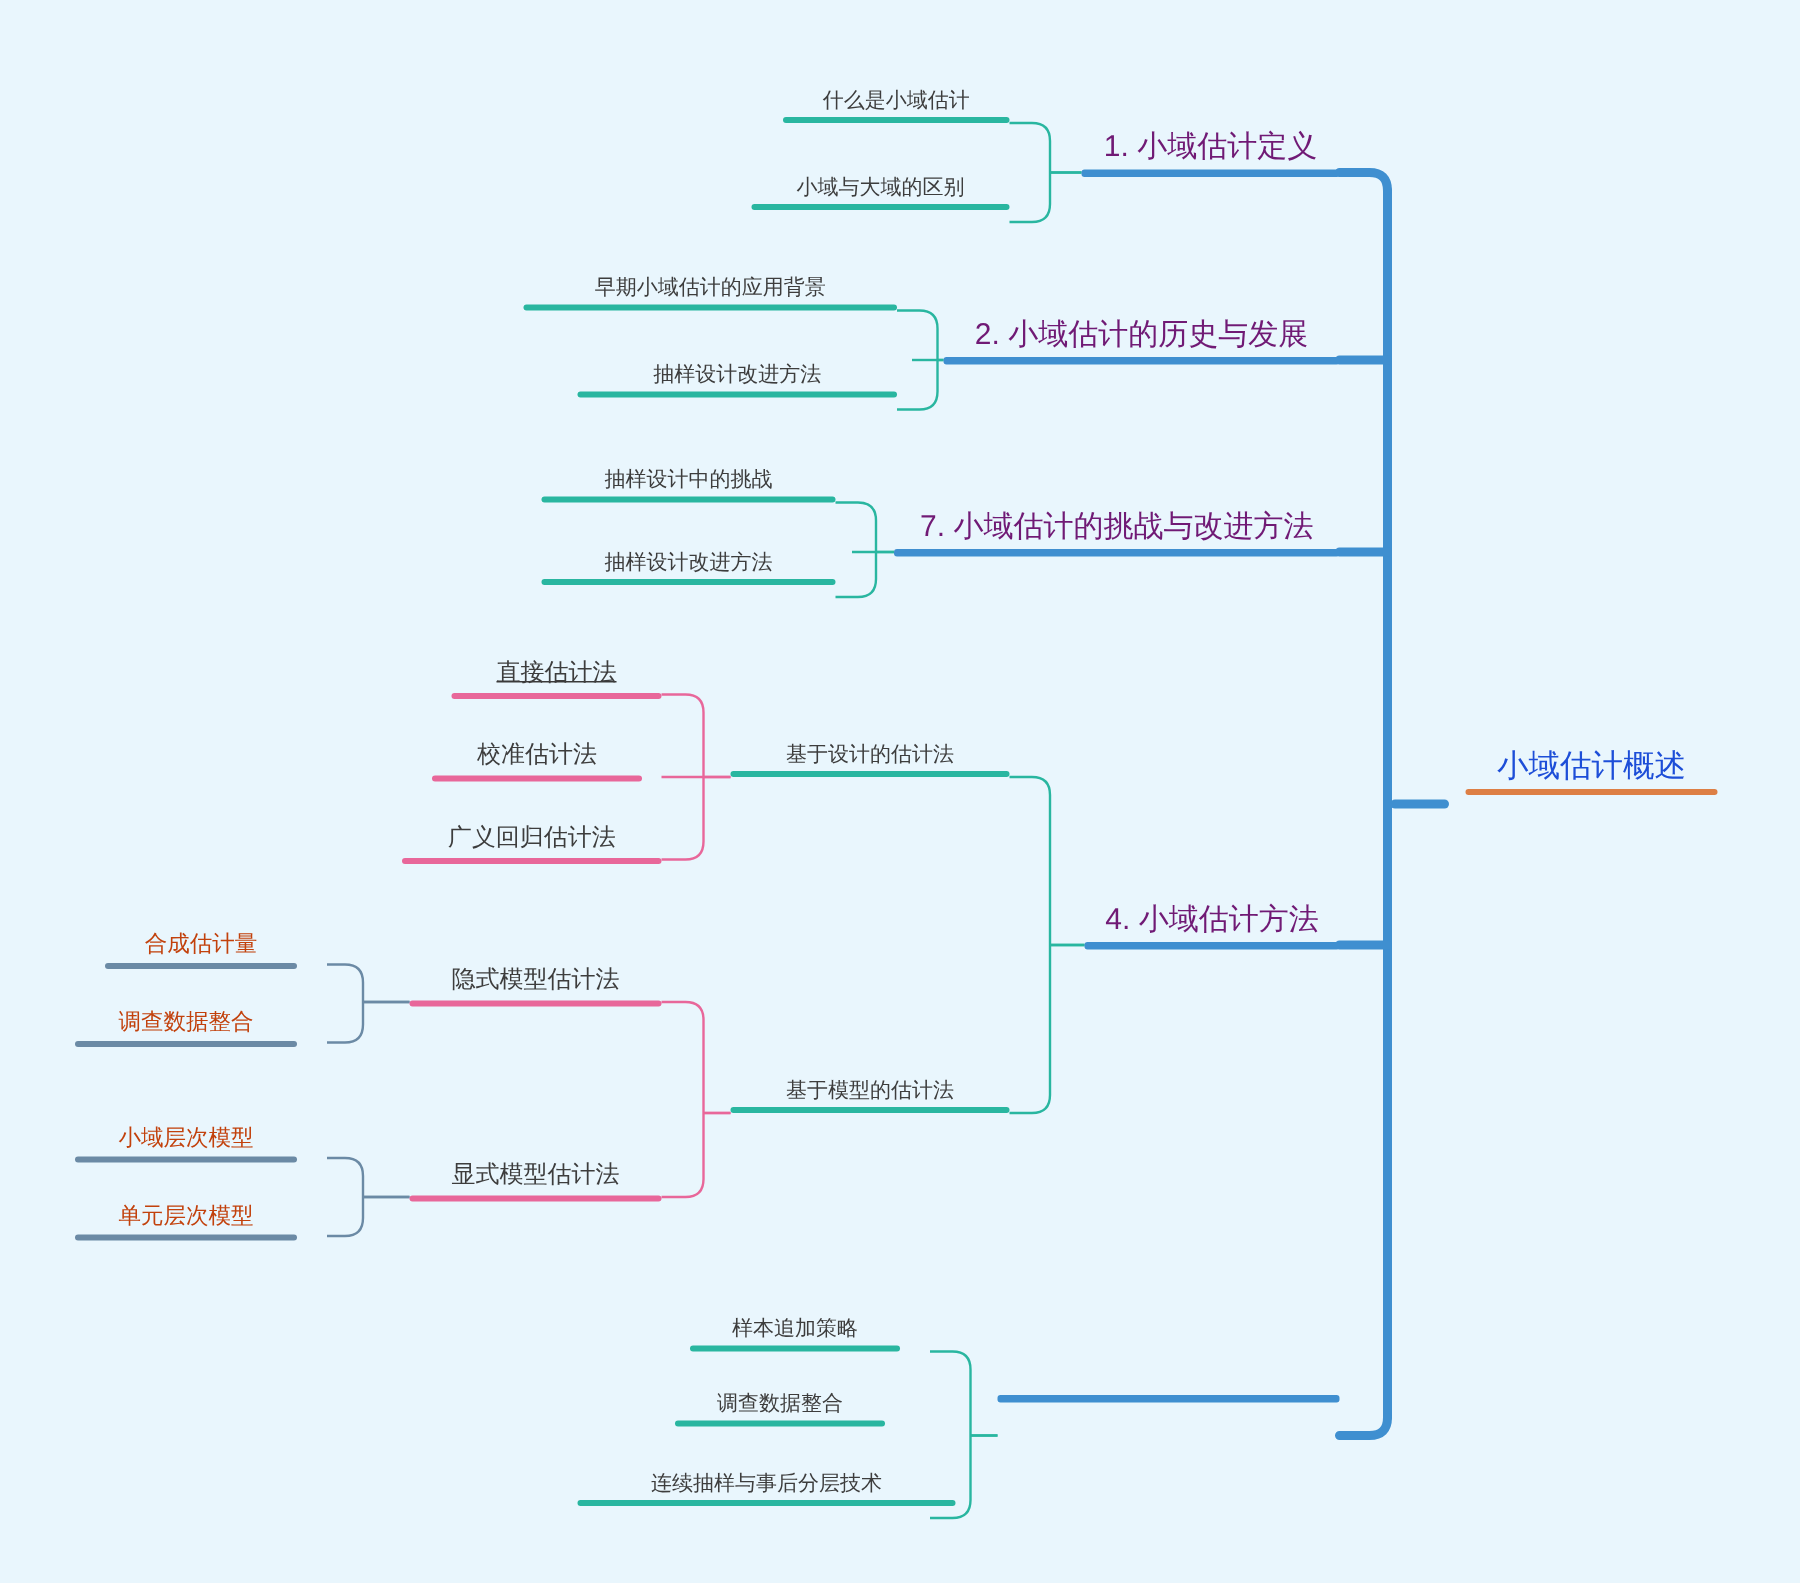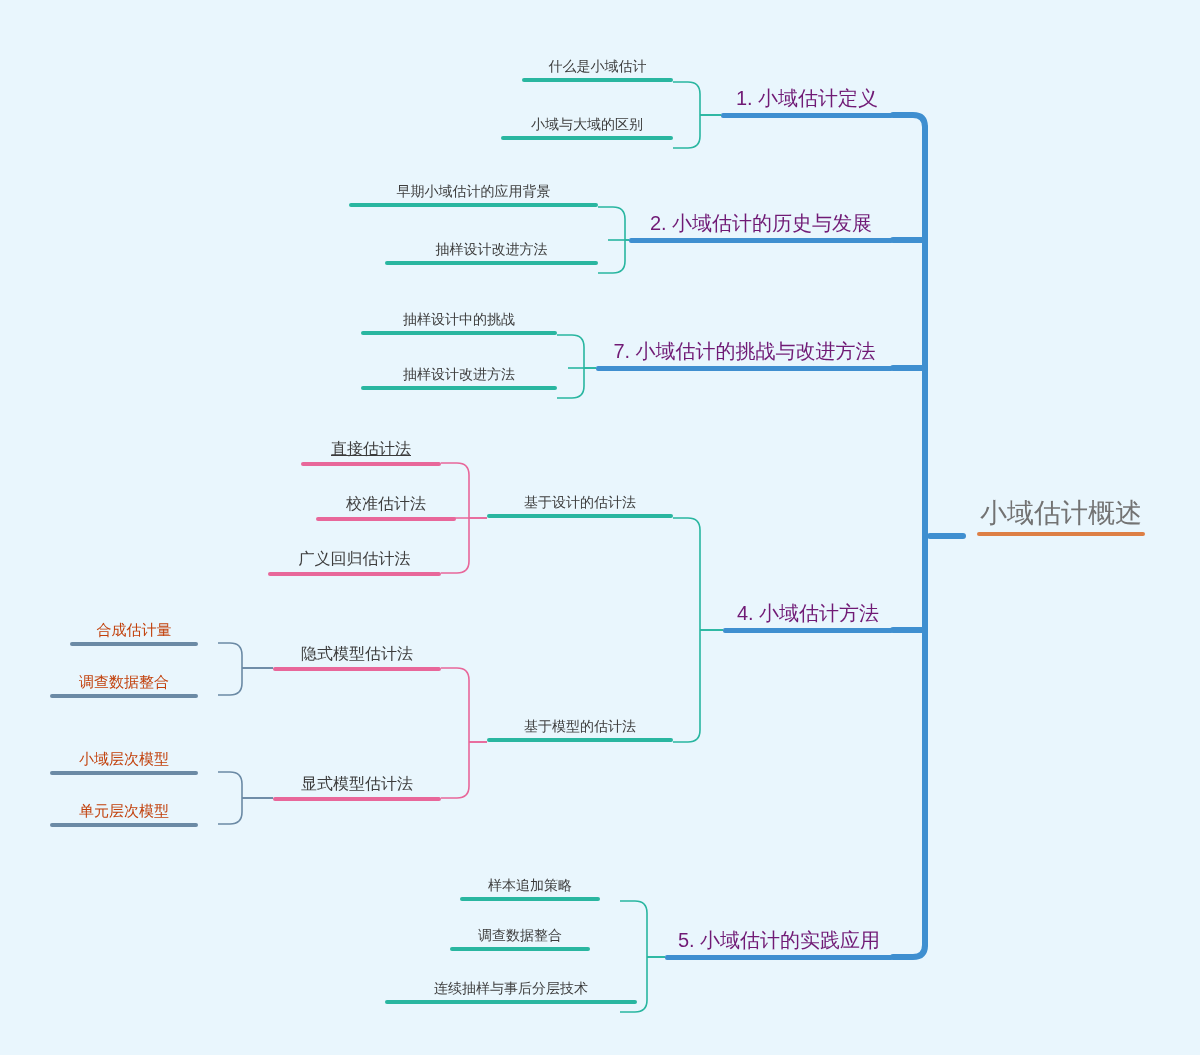--- a/index.html
+++ b/index.html
@@ -34,21 +34,21 @@
     white-space: nowrap;
     padding: 0 2px 5px 2px;
     text-align: center;
   }
   .node .node-rule {
     display: block;
     height: 4px;
     border-radius: 2px;
   }
   
-  .node-root .node-label { font-size: 27px; color: #737373; }
+  .node-root .node-label { font-size: 21px; color: #1d4ed8; }
   .node-root .node-rule  { background: #dd7f45; height: 4px; }
   
   .node-l1 .node-label { font-size: 20px; color: #701a75; }
   .node-l1 .node-rule  { background: #3f8fd0; height: 5px; }
   
   .node-l2 .node-label { font-size: 14px; color: #3d3d3d; }
   .node-l2 .node-rule  { background: #29b6a0; height: 4px; }
   
   .node-l3 .node-label { font-size: 16px; color: #3d3d3d; }
   .node-l3 .node-rule  { background: #e8679a; height: 4px; }
@@ -183,21 +183,21 @@
   </div>
   <div class="node node-l2" style="left:487px; top:719px; width:186px;">
     <span class="node-label">基于模型的估计法</span>
     <span class="node-rule"></span>
   </div>
 
   <div class="node node-l3" style="left:301px; top:441px; width:140px;text-decoration:underline;">
     <span class="node-label">直接估计法</span>
     <span class="node-rule"></span>
   </div>
-  <div class="node node-l3" style="left:316px; top:496px; width:140px;font-family:Liberation Serif, serif;">
+  <div class="node node-l3" style="left:288px; top:496px; width:140px;font-family:Liberation Serif, serif;">
     <span class="node-label">校准估计法</span>
     <span class="node-rule"></span>
   </div>
   <div class="node node-l3" style="left:268px; top:551px; width:173px;">
     <span class="node-label">广义回归估计法</span>
     <span class="node-rule"></span>
   </div>
 
   <div class="node node-l3" style="left:273px; top:646px; width:168px;">
     <span class="node-label">隐式模型估计法</span>
@@ -219,21 +219,20 @@
   <div class="node node-l4" style="left:50px; top:751px; width:148px;">
     <span class="node-label">小域层次模型</span>
     <span class="node-rule"></span>
   </div>
   <div class="node node-l4" style="left:50px; top:803px; width:148px;">
     <span class="node-label">单元层次模型</span>
     <span class="node-rule"></span>
   </div>
 
   <div class="node node-l1" style="left:665px; top:930px; width:228px;">
-    <span class="node-label">5. 小域估计的实践应用</span>
     <span class="node-rule"></span>
   </div>
   <div class="node node-l2" style="left:460px; top:878px; width:140px;">
     <span class="node-label">样本追加策略</span>
     <span class="node-rule"></span>
   </div>
   <div class="node node-l2" style="left:450px; top:928px; width:140px;">
     <span class="node-label">调查数据整合</span>
     <span class="node-rule"></span>
   </div>

